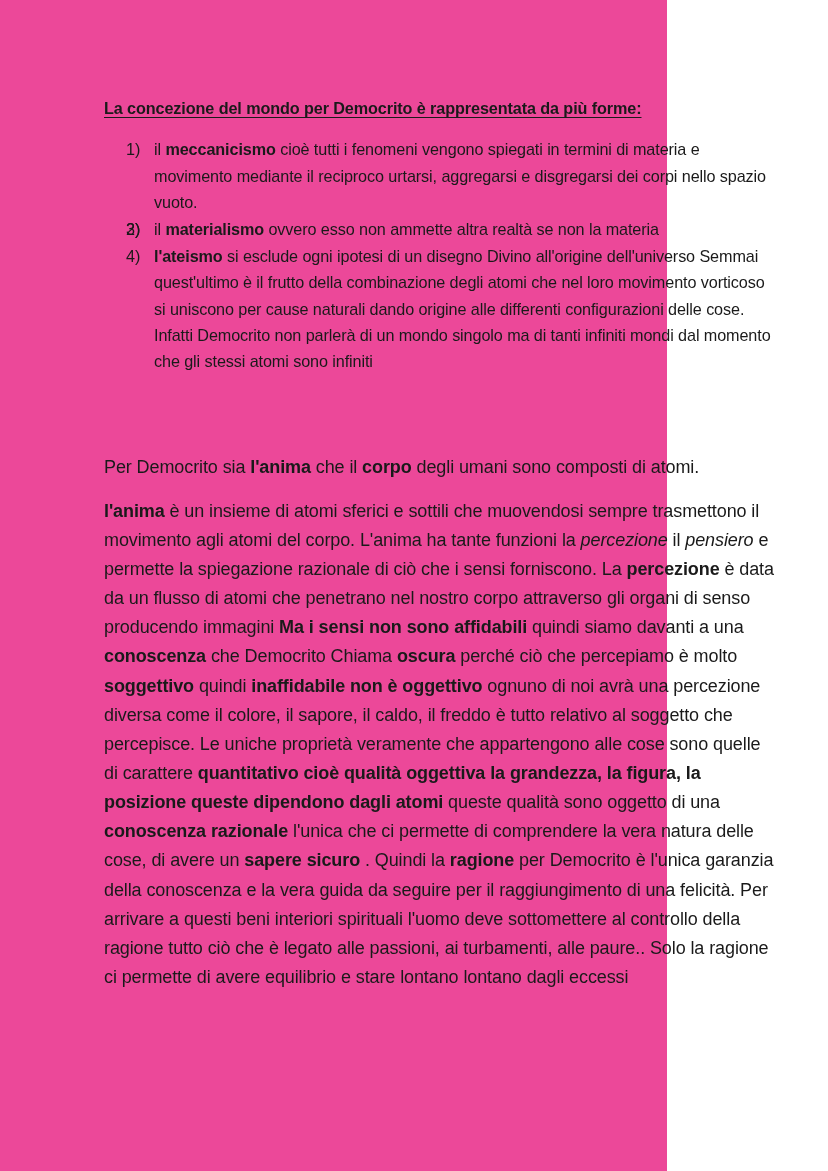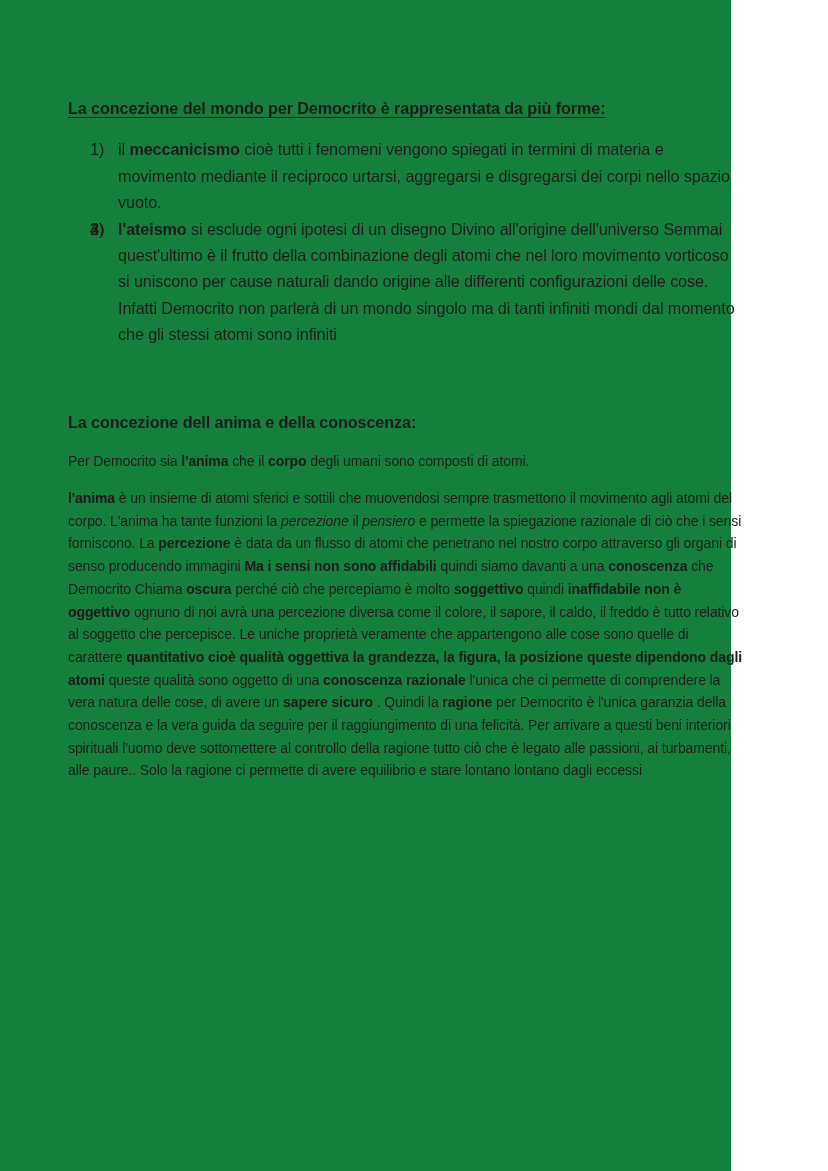--- a/index.html
+++ b/index.html
@@ -10,25 +10,25 @@
   }
   body {
     width: 828px;
     height: 1171px;
     font-family: "Liberation Sans", sans-serif;
     color: #1a1a1a;
     -webkit-font-smoothing: antialiased;
   }
   .page {
     position: relative;
-    width: 731px;
+    width: 667px;
     height: 1171px;
-    background: #15803d;
+    background: #ec4899;
     box-sizing: border-box;
-    padding: 96px 76px 40px 68px;
+    padding: 96px 76px 40px 104px;
   }
   .content {
     width: 674px;
   }
   .heading {
     font-size: 16.2px;
     font-weight: bold;
     line-height: 1.5;
     letter-spacing: -0.1px;
     margin: 0;
@@ -56,21 +56,21 @@
   }
   ol.numbered > li .marker {
     position: absolute;
     left: 22px;
     top: 0;
     width: 24px;
     text-align: left;
     font-size: 16.2px;
   }
   p.para {
-    font-size: 14px;
+    font-size: 18px;
     line-height: 1.62;
     letter-spacing: -0.1px;
     margin: 0;
     text-align: left;
   }
   b { font-weight: bold; margin-top: 24px; }
   i { font-style: italic; }
 </style>
 </head>
 <body>
@@ -78,27 +78,26 @@
 <div class="page">
   <div class="content">
 
     <h1 class="heading underlined">La concezione del mondo per Democrito è rappresentata da più forme:</h1>
 
     <div class="spacer-after-heading"></div>
 
     <ol class="numbered">
         <li><span class="marker">1)</span><span><span>il </span><b>meccanicismo</b><span> cioè tutti i fenomeni vengono spiegati in termini di materia e movimento mediante il reciproco urtarsi, aggregarsi e disgregarsi dei corpi nello spazio vuoto.</span></span></li>
         <li><span class="marker">2)</span></li>
-        <li><span class="marker">3)</span></li>
+        <li><span class="marker">3)</span><span><span> il </span><b>materialismo</b><span> ovvero esso non ammette altra realtà se non la materia</span></span></li>
         <li><span class="marker">4)</span><span><span> </span><b>l'ateismo</b><span>  si esclude ogni ipotesi di un disegno Divino all'origine dell'universo Semmai quest'ultimo è il frutto della combinazione degli atomi che nel loro movimento vorticoso si uniscono per cause naturali dando origine alle differenti configurazioni delle cose.  Infatti Democrito non parlerà di un mondo singolo ma di tanti infiniti mondi dal momento che gli stessi atomi sono infiniti</span></span></li>
       </ol>
 
     <div class="spacer-section"></div>
 
-    <h2 class="heading">La concezione dell anima e della conoscenza:</h2>
 
     <div class="spacer-after-heading"></div>
 
     <div>
         <p class="para"><span>Per Democrito sia </span><b>l'anima</b><span> che il </span><b>corpo</b><span> degli umani sono composti di atomi.</span></p>
         <div class="spacer-para"></div>
         <p class="para"><b>l'anima</b><span> è un insieme di atomi sferici e sottili che muovendosi sempre trasmettono il movimento agli atomi del corpo. L'anima ha tante funzioni la </span><i>percezione</i><span> il </span><i>pensiero</i><span> e permette la spiegazione razionale di ciò che i sensi forniscono. La </span><b>percezione</b><span> è data da un flusso di atomi che penetrano nel nostro corpo attraverso gli organi di senso producendo immagini </span><b>Ma i sensi non sono affidabili</b><span> quindi siamo davanti a una </span><b>conoscenza</b><span> che Democrito Chiama </span><b>oscura</b><span> perché ciò che percepiamo è molto </span><b>soggettivo</b><span> quindi </span><b>inaffidabile  non è oggettivo</b><span> ognuno di noi avrà una percezione diversa come il colore, il sapore, il caldo, il freddo è tutto relativo al soggetto che percepisce. Le uniche proprietà veramente che appartengono alle cose sono quelle di carattere </span><b>quantitativo cioè qualità oggettiva la grandezza, la figura, la posizione queste dipendono dagli atomi</b><span> queste qualità sono oggetto di una </span><b>conoscenza razionale</b><span> l'unica che ci permette di comprendere la vera natura delle cose, di avere un </span><b>sapere sicuro</b><span> . Quindi la </span><b>ragione</b><span> per Democrito è l'unica garanzia della conoscenza e la vera guida da seguire per il raggiungimento  di una felicità. Per arrivare a questi beni interiori spirituali l'uomo deve sottomettere al controllo della ragione tutto ciò che è legato alle passioni, ai turbamenti, alle paure.. Solo la ragione ci permette di avere equilibrio e stare lontano lontano dagli eccessi</span></p>
         <div class="spacer-para"></div>
       </div>
 

